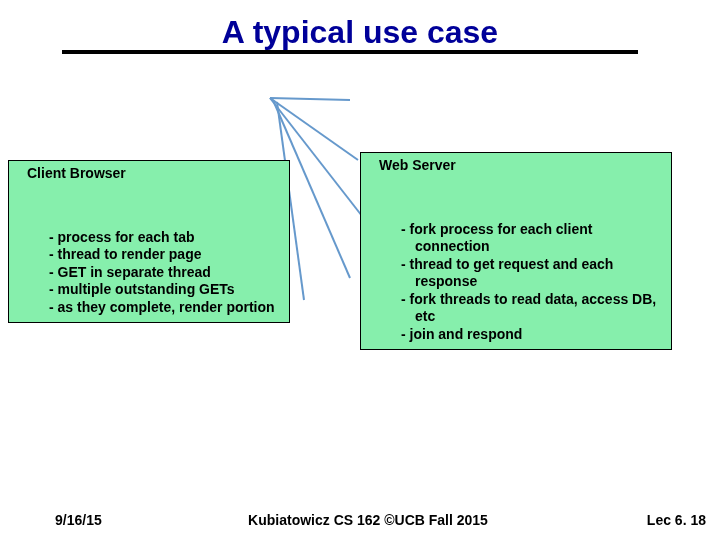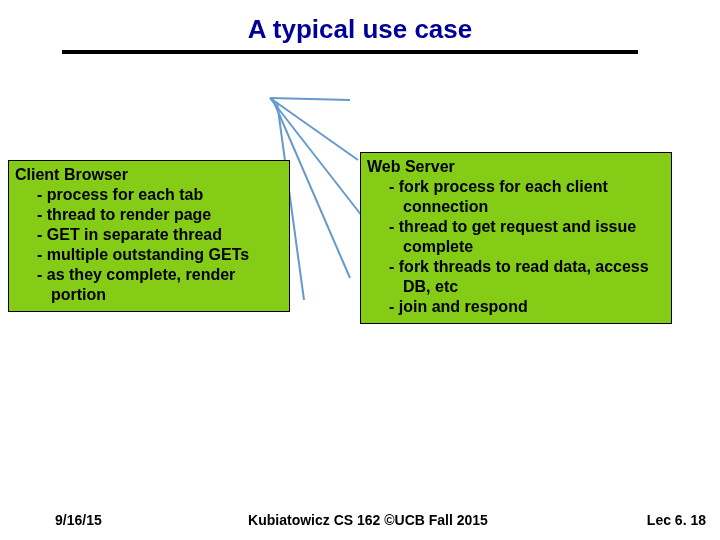--- a/index.html
+++ b/index.html
@@ -1,25 +1,25 @@
 <!DOCTYPE html>
 <html><head>
 <meta charset="utf-8">
 <style>
   * { margin: 0; padding: 0; box-sizing: border-box; }
   html, body { width: 720px; height: 540px; background: #fff; font-family: "Comic Sans MS", "Comic Sans", cursive, sans-serif; color: #000; }
   .slide { position: relative; width: 720px; height: 540px; }
-  .title { position: absolute; top: 14px; left: 0; width: 720px; text-align: center; font-size: 26px; font-weight: bold; color: #000099; }
+  .title { position: absolute; top: 14px; left: 0; width: 720px; text-align: center; font-size: 32px; font-weight: bold; color: #000099; }
   .title-rule { position: absolute; top: 50px; left: 62px; width: 576px; height: 4px; background: #000; }
   svg.connectors { position: absolute; left: 0; top: 0; width: 720px; height: 540px; pointer-events: none; }
-  .box { position: absolute; border: 1px solid #000; background: #84cc16; padding: 4px 6px 6px 6px; font-size: 16px; line-height: 1.25; }
+  .box { position: absolute; border: 1px solid #000; background: #86efac; padding: 4px 6px 6px 18px; font-size: 14px; line-height: 1.25; }
   .box-left  { left: 8px;  top: 160px; width: 282px; }
   .box-right { left: 360px; top: 152px; width: 312px; }
   .box .hdr { font-weight: bold; }
-  .box ul { list-style: none; margin-left: 22px; }
+  .box ul { list-style: none; margin-left: 22px; margin-top: 46px; }
   .box ul li { text-indent: -14px; padding-left: 14px; font-weight: bold; }
   .box ul li::before { content: "- "; }
   .footer { position: absolute; left: 0; bottom: 12px; width: 720px; font-size: 14px; font-weight: bold; }
   .footer .date   { position: absolute; left: 14px;  bottom: 0; margin-left: 41px; }
   .footer .center { position: absolute; left: 0; width: 720px; text-align: center; bottom: 0; padding-left: 16px; }
   .footer .lec    { position: absolute; right: 14px; bottom: 0; }
 </style>
 </head>
 <body>
 
@@ -46,21 +46,21 @@
       <li>GET in separate thread</li>
       <li>multiple outstanding GETs</li>
       <li>as they complete, render portion</li>
     </ul>
   </div>
 
   <div class="box box-right">
     <div class="hdr">Web Server</div>
     <ul>
       <li>fork process for each client connection</li>
-      <li>thread to get request and issue complete</li>
+      <li>thread to get request and each response</li>
       <li>fork threads to read data, access DB, etc</li>
       <li>join and respond</li>
     </ul>
   </div>
 
   <div class="footer">
     <span class="date">9/16/15</span>
     <span class="center">Kubiatowicz CS 162 ©UCB Fall 2015</span>
     <span class="lec">Lec 6. 18</span>
   </div>

